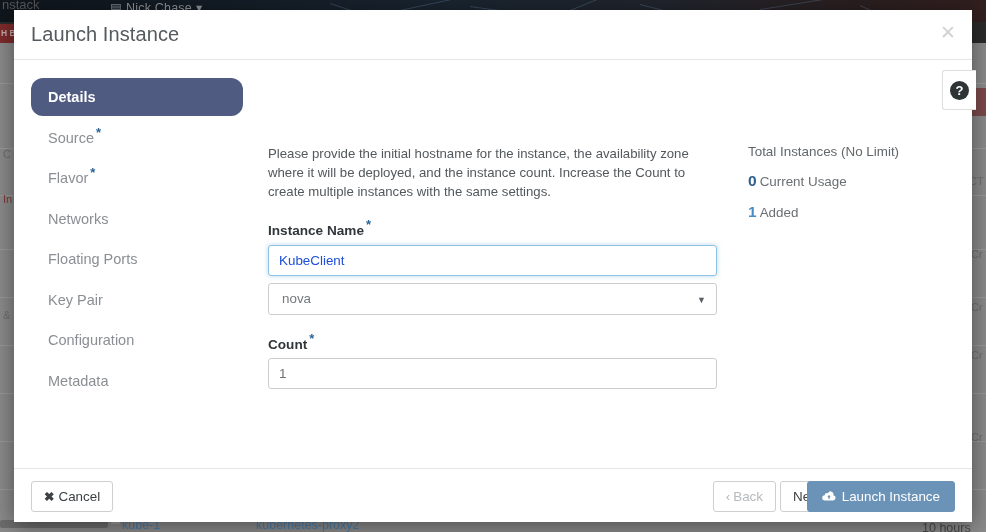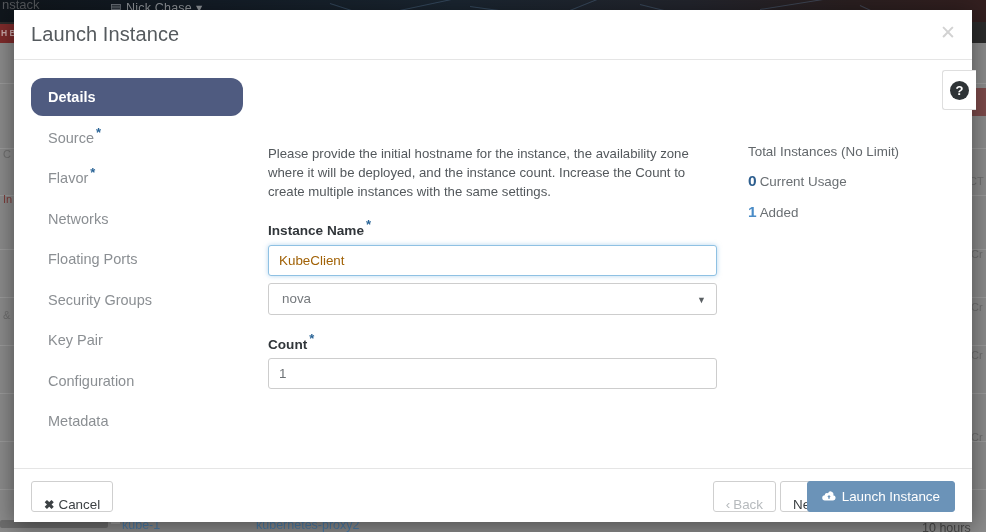--- a/index.html
+++ b/index.html
@@ -230,21 +230,21 @@
     color: #6c7175;
     border: 1px solid #cdcdcd;
     border-radius: 3px;
     background: #fff;
     font-family: "Liberation Sans", sans-serif;
     outline: none;
   }
   .text-input.focused {
     border-color: #8fc1e3;
     box-shadow: 0 0 5px rgba(120,180,225,.55);
-    color: #a16207;
+    color: #1d4ed8;
   }
   .select-wrap { position: relative; width: 449px; margin-top: 7px; }
   .select-box {
     width: 449px;
     height: 32px;
     line-height: 30px;
     padding: 0 26px 0 13px;
     font-size: 13.4px;
     color: #75797d;
     border: 1px solid #cdcdcd;
@@ -323,21 +323,21 @@
     position: absolute;
     top: 12px;
     height: 31px;
     font-size: 13.4px;
     border-radius: 3px;
     border: 1px solid #cfcfcf;
     background: #fff;
     color: #3c4144;
     cursor: pointer;
     font-family: "Liberation Sans", sans-serif;
-    padding: 8px 12px;
+    padding: 0 12px;
     line-height: 29px;
     white-space: nowrap;
   }
   .btn-cancel { left: 17px; }
   .btn-cancel .x { font-weight: bold; margin-right: 4px; font-size: 12.5px; }
   .btn-back { right: 196px; color: #b6babd; }
   .btn-back .chev { margin-right: 3px; }
   .btn-next { right: 131px; }
   .btn-next .chev { margin-left: 3px; }
   .btn-launch {
@@ -434,23 +434,20 @@
           <span>Source</span><span class="req">*</span>
         </div>
         <div class="nav-item">
           <span>Flavor</span><span class="req">*</span>
         </div>
         <div class="nav-item">
           <span>Networks</span>
         </div>
         <div class="nav-item">
           <span>Floating Ports</span>
-        </div>
-        <div class="nav-item">
-          <span>Security Groups</span>
         </div>
         <div class="nav-item">
           <span>Key Pair</span>
         </div>
         <div class="nav-item">
           <span>Configuration</span>
         </div>
         <div class="nav-item">
           <span>Metadata</span>
         </div>

